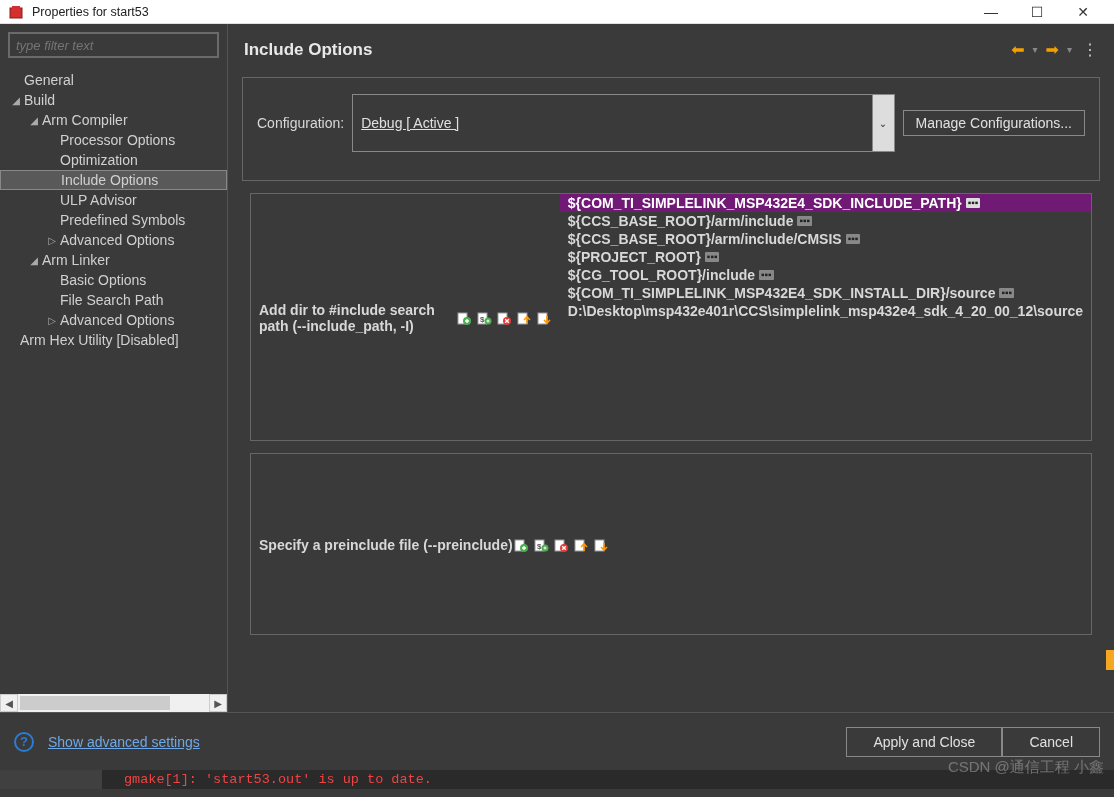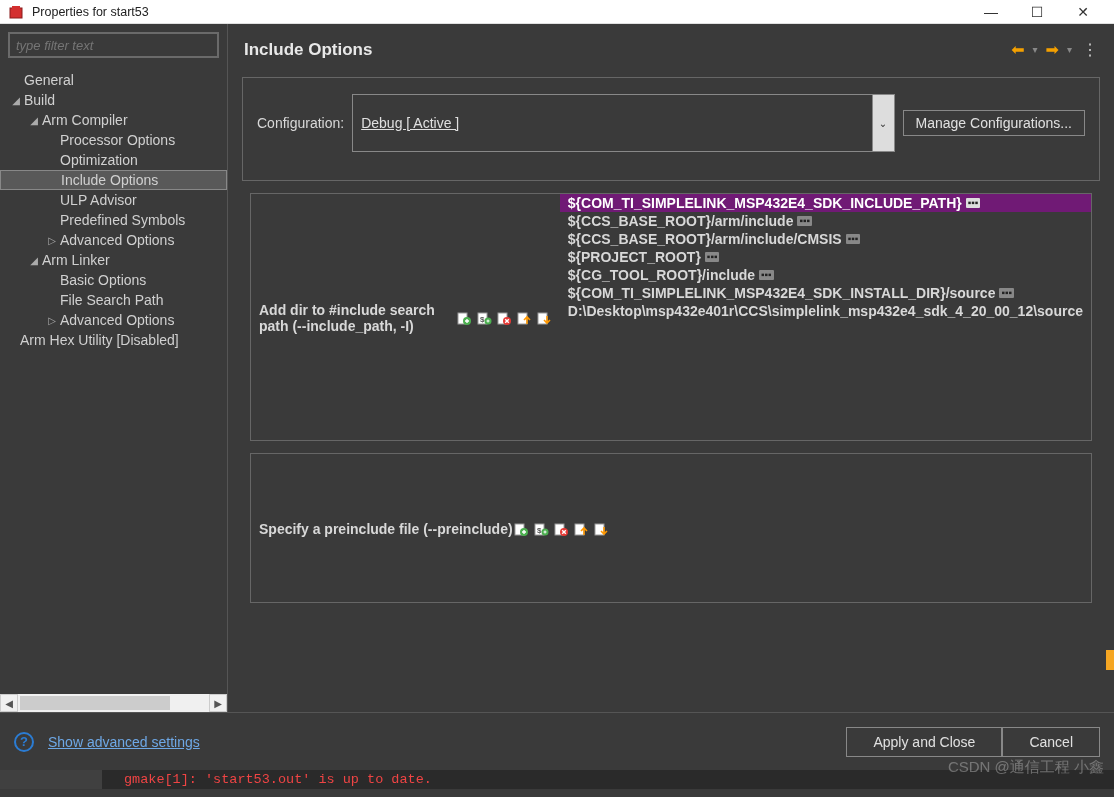--- a/index.html
+++ b/index.html
@@ -47,21 +47,21 @@
 .list-header { display: flex; align-items: center; padding: 4px 8px 2px 8px; }
 .list-header .lh-title { color: #d8d8d8; font-size: 14px; flex: 1; }
 .list-icons { display: flex; gap: 4px; }
 .list-icon { width: 16px; height: 16px; cursor: pointer; }
 .list-body { flex: 1; }
 .list-row { color: #d8d8d8; font-size: 14px; padding: 1px 8px; white-space: nowrap; display: flex; align-items: center; gap: 4px; }
 .list-row.selected { background: #701a75; color: #fff; }
 .list-row .ellipsis { font-size: 10px; background: #888; color: #222; padding: 0 2px; border-radius: 1px; line-height: 10px; }
 .list-row.selected .ellipsis { background: #ddd; }
 .include-panel { height: 248px; }
-.preinclude-panel { height: 150px; }
+.preinclude-panel { height: 182px; }
 
 
 .footer { height: 58px; border-top: 1px solid #555; display: flex; align-items: center; padding: 0 14px; background: #3a3a3a; }
 .help-icon { width: 20px; height: 20px; border: 2px solid #2b7cd3; border-radius: 50%; color: #2b7cd3; display: flex; align-items: center; justify-content: center; font-size: 13px; font-weight: bold; margin-right: 14px; }
 .adv-link { color: #6ea8e6; font-size: 14px; text-decoration: underline; cursor: pointer; }
 .footer-spacer { flex: 1; }
 .dlg-btn { border: 1px solid #888; background: #3a3a3a; color: #e0e0e0; padding: 6px 26px; font-size: 14px; cursor: pointer; }
 
 
 .console { height: 19px; background: #2a2a2a; display: flex; align-items: center; overflow: hidden; }

